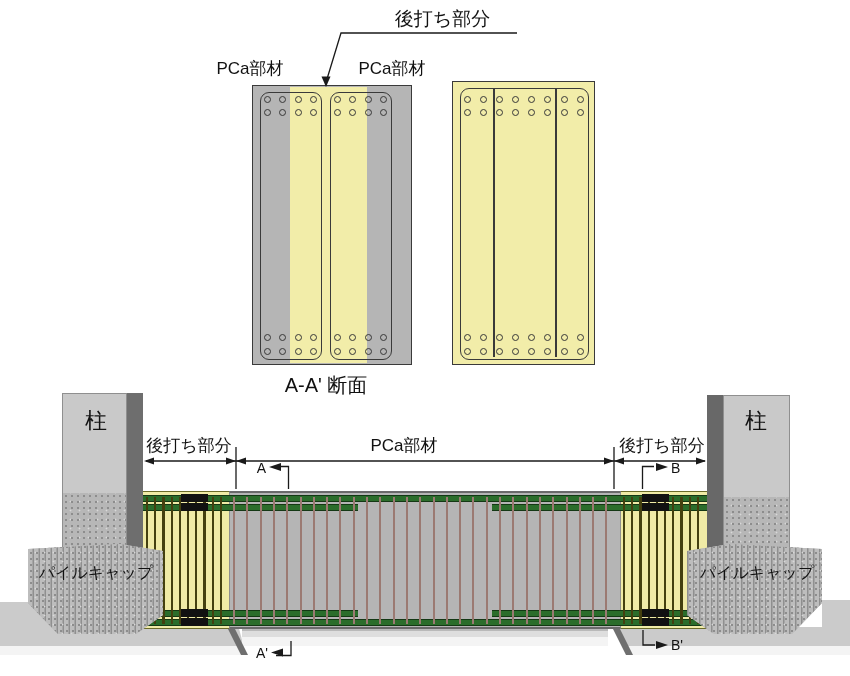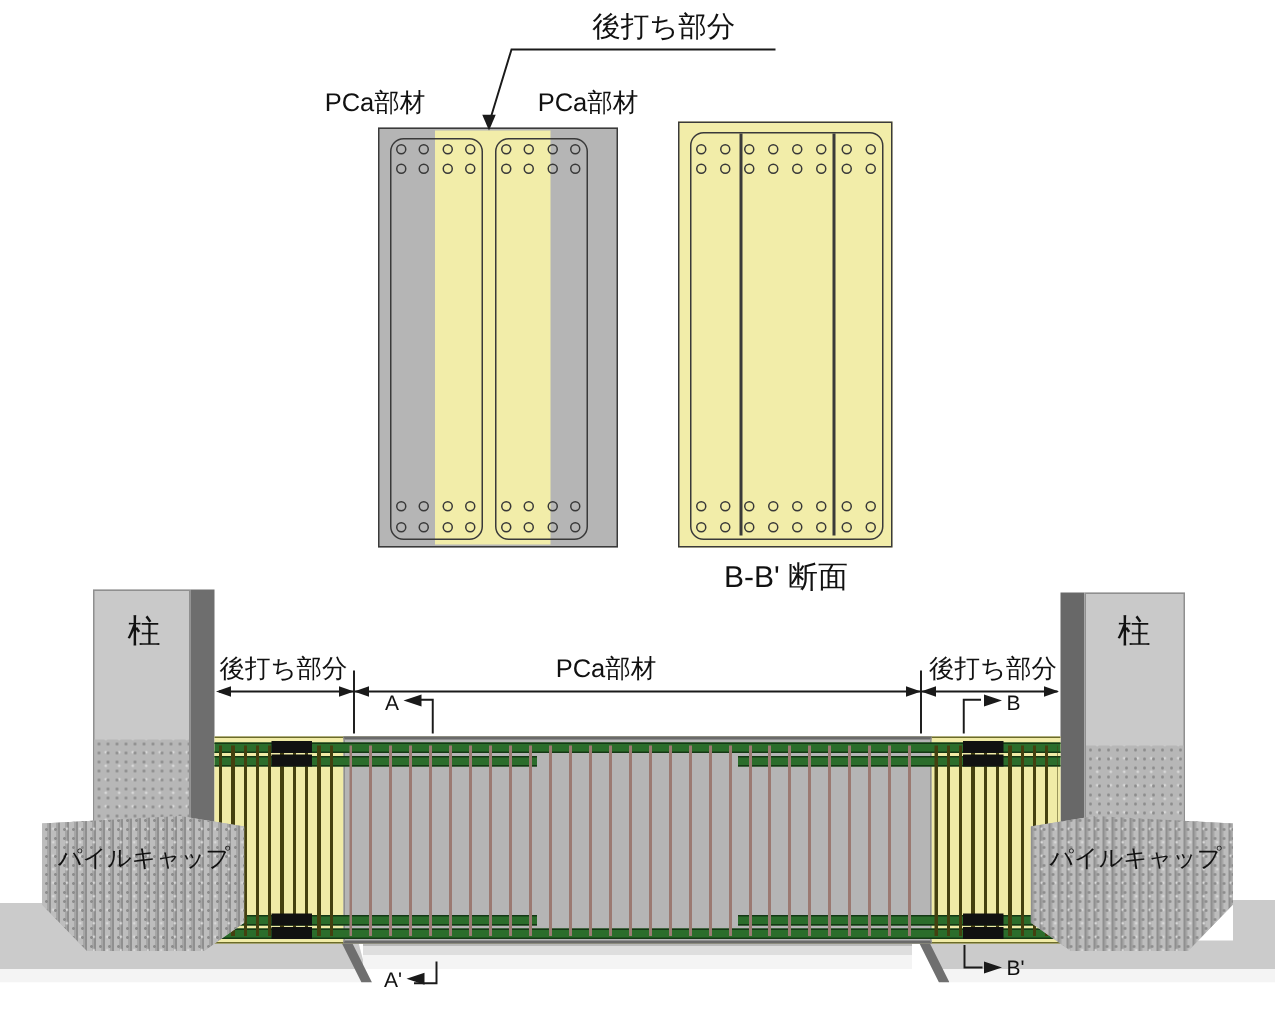--- a/index.html
+++ b/index.html
@@ -190,21 +190,21 @@
       <polygon points="281,463 281,471 269,467"></polygon>
       <polygon points="283,648.5 283,656.5 271,652.5"></polygon>
       <polygon points="656,463 656,471 668,467"></polygon>
       <polygon points="656,641 656,649 668,645"></polygon>
     </g>
   </svg>
 
   <div class="lbl" style="left:360px;top:8px;width:165px;font-size:19px;z-index:70;">後打ち部分</div>
   <div class="lbl" style="left:198px;top:59px;width:104px;font-size:17px;z-index:70;">PCa部材</div>
   <div class="lbl" style="left:340px;top:59px;width:104px;font-size:17px;z-index:70;">PCa部材</div>
-  <div class="lbl" style="left:444px;top:374px;width:160px;font-size:20px;z-index:70;">B-B' 断面</div>
+  <div class="lbl" style="left:246px;top:374px;width:160px;font-size:20px;z-index:70;">A-A' 断面</div>
 
   <div class="lbl" style="left:83px;top:408px;width:26px;font-size:22px;z-index:70;">柱</div>
   <div class="lbl" style="left:743px;top:408px;width:26px;font-size:22px;z-index:70;">柱</div>
   <div class="lbl" style="left:36px;top:564px;width:120px;font-size:16px;z-index:70;">パイルキャップ</div>
   <div class="lbl" style="left:697px;top:564px;width:120px;font-size:16px;z-index:70;">パイルキャップ</div>
 
   <div class="lbl" style="left:139px;top:436px;width:100px;font-size:17px;z-index:70;">後打ち部分</div>
   <div class="lbl" style="left:354px;top:436px;width:100px;font-size:17px;z-index:70;">PCa部材</div>
   <div class="lbl" style="left:612px;top:436px;width:100px;font-size:17px;z-index:70;">後打ち部分</div>
 

